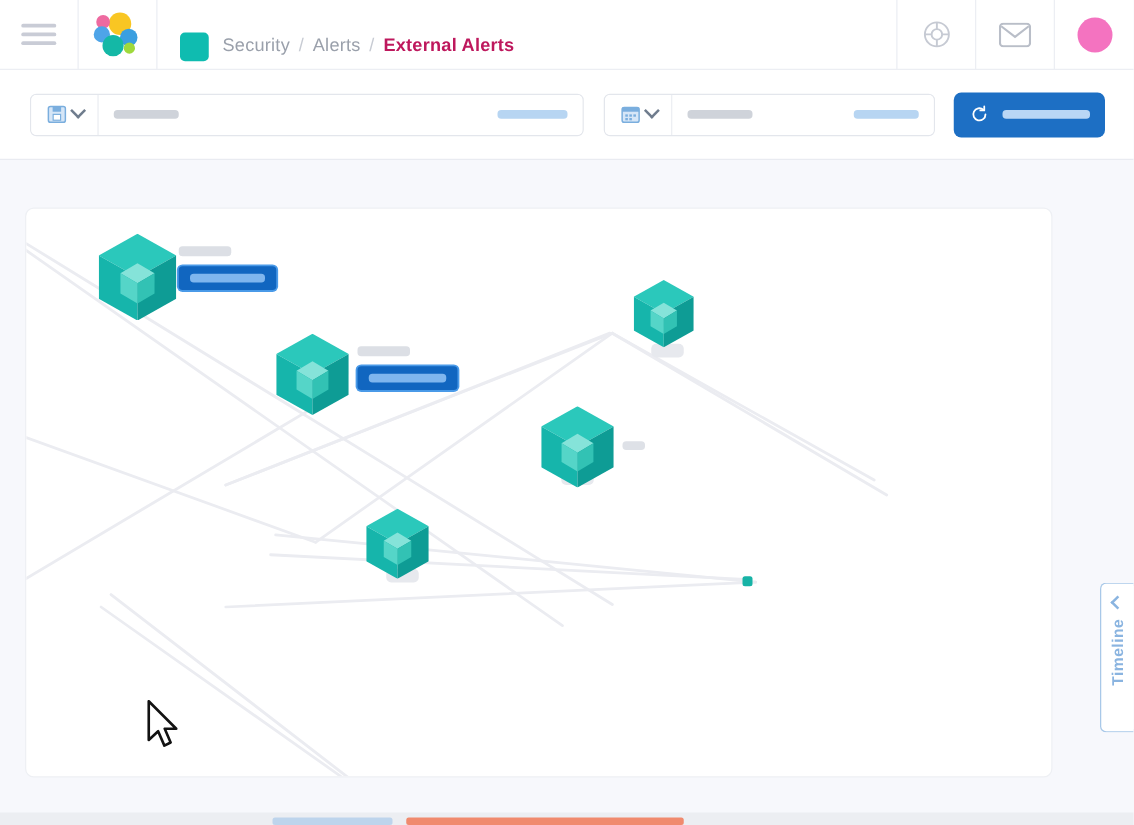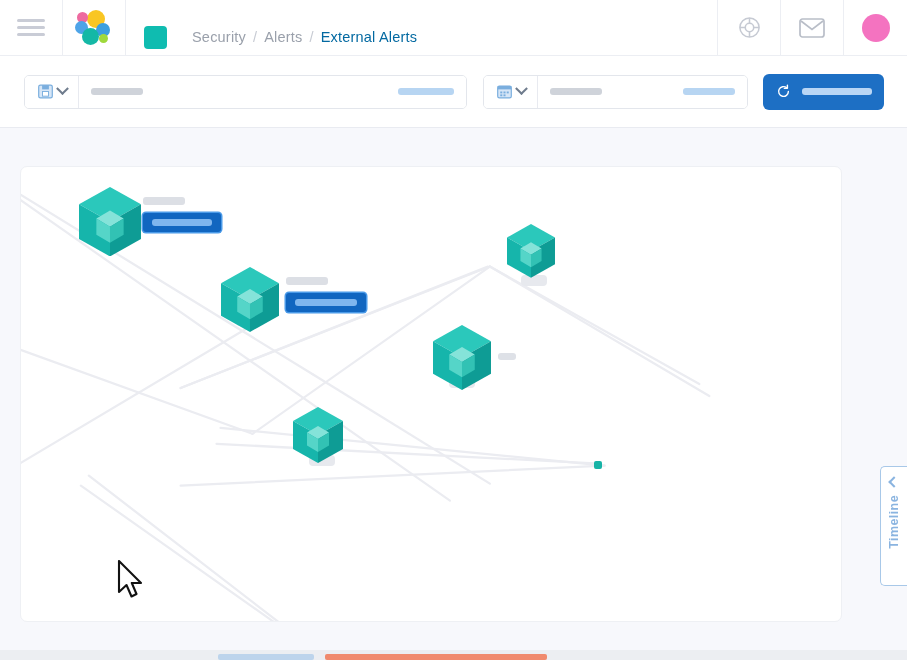--- a/index.html
+++ b/index.html
@@ -31,29 +31,29 @@
     display: block; height: 3px; background: #c9ccd6;
     border-radius: 2px; margin: 4px 0;
   }
 
   .logo-cell { width: 62px; cursor: pointer; }
   .elastic-logo { width: 38px; height: 38px; position: relative; }
   .elastic-logo span { position: absolute; border-radius: 50%; }
 
   .breadcrumb-wrap {
     flex: 1; display: flex; align-items: center;
-    padding-left: 18px; gap: 25px; height: 56px; margin-top: 19px;
+    padding-left: 18px; gap: 11px; height: 56px; margin-top: 19px;
   }
   .sq-icon {
     width: 23px; height: 23px; border-radius: 4px; background: #0fbcb0;
     flex: 0 0 auto;
   }
   .crumbs { display: flex; align-items: center; font-size: 14.5px; letter-spacing:.2px; }
   .crumbs .c { color: #9aa0ab; }
-  .crumbs .c.active { color: #0369a1; font-weight: normal; }
+  .crumbs .c.active { color: #be185d; font-weight: bold; }
   .crumbs .sep { color: #c7cbd3; margin: 0 7px; }
 
   .icon-btn { width: 62px; cursor: pointer; }
   .help-icon { width: 23px; height: 23px; }
   .mail-icon { width: 26px; height: 20px; }
   .avatar-cell { width: 63px; }
   .avatar { width: 28px; height: 28px; border-radius: 50%; background: #f473c0; }
 
   
   .toolbar {

